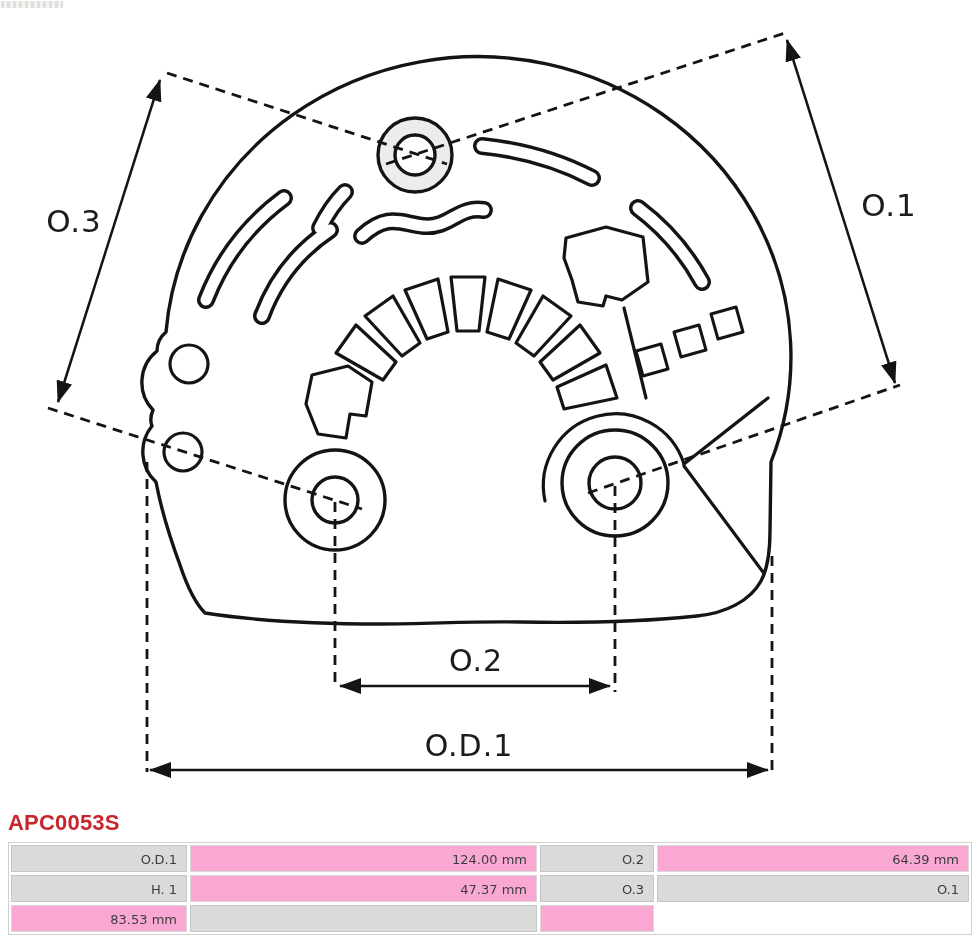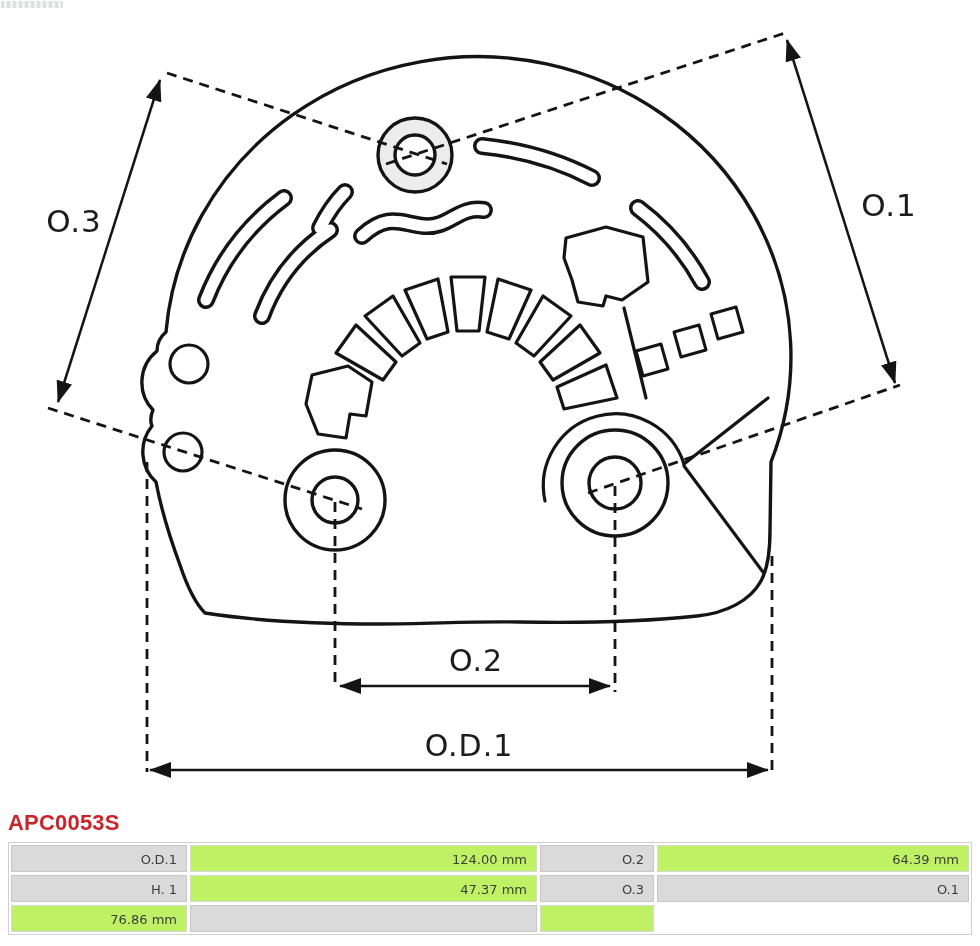--- a/index.html
+++ b/index.html
@@ -12,21 +12,21 @@
   .dim-label{font-family:"DejaVu Sans",sans-serif;fill:#1c1c1c;letter-spacing:1px;}
   .part-number{position:absolute;left:8px;top:810px;font-size:22px;font-weight:bold;
        color:#c9252c;letter-spacing:.2px;font-family:"Liberation Sans",sans-serif;}
   .spec-table{position:absolute;left:8px;top:842px;width:958px;background:#fff;
        border:1px solid #cfcfcf;padding:2px;display:grid;
        grid-template-columns:176px 347px 114px 1fr;gap:3px;}
   .cell{height:27px;line-height:27px;font-size:13px;color:#3c3c3c;
        font-family:"DejaVu Sans","Liberation Sans",sans-serif;
        text-align:right;padding-right:9px;box-sizing:border-box;}
   .cell.label{background:#dadada;border:1px solid #c6c6c6;}
-  .cell.value{background:#bef264;border:1px solid #d8d8d8;padding-left:20px;}
+  .cell.value{background:#f9a8d4;border:1px solid #d8d8d8;padding-left:20px;}
 </style>
 </head>
 <body>
 
 <div class="corner-artifact"></div>
 
 <div class="drawing-wrap">
 <svg width="980" height="800" viewBox="0 0 980 800" xmlns="http://www.w3.org/2000/svg">
   <defs>
     <marker id="arwE" markerUnits="userSpaceOnUse" markerWidth="24" markerHeight="16" refX="21" refY="8" orient="auto">
@@ -152,16 +152,16 @@
   <div class="cell label">O.D.1</div>
   <div class="cell value">124.00 mm</div>
   <div class="cell label">O.2</div>
   <div class="cell value">64.39 mm</div>
 
   <div class="cell label">H. 1</div>
   <div class="cell value">47.37 mm</div>
   <div class="cell label">O.3</div>
 
   <div class="cell label">O.1</div>
-  <div class="cell value">76.86 mm</div>
+  <div class="cell value">83.53 mm</div>
   <div class="cell label"></div>
   <div class="cell value"></div>
 </div>
 
 </body></html>

